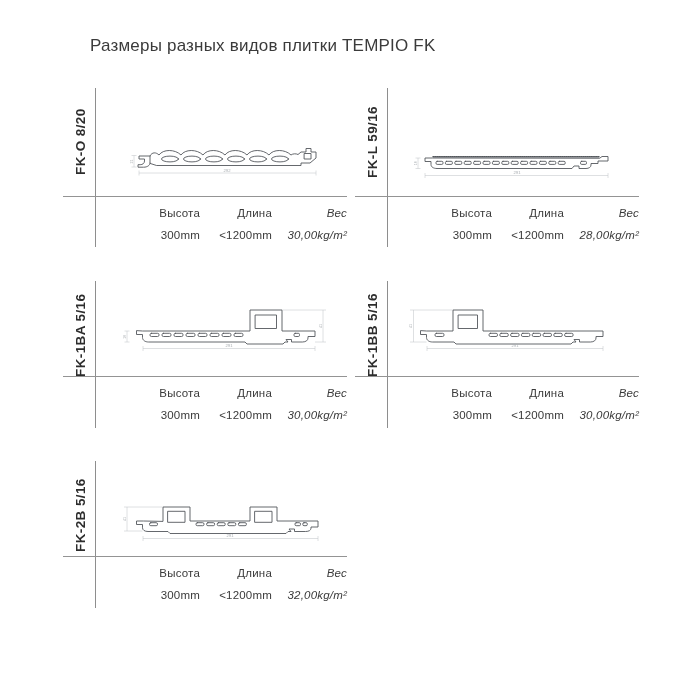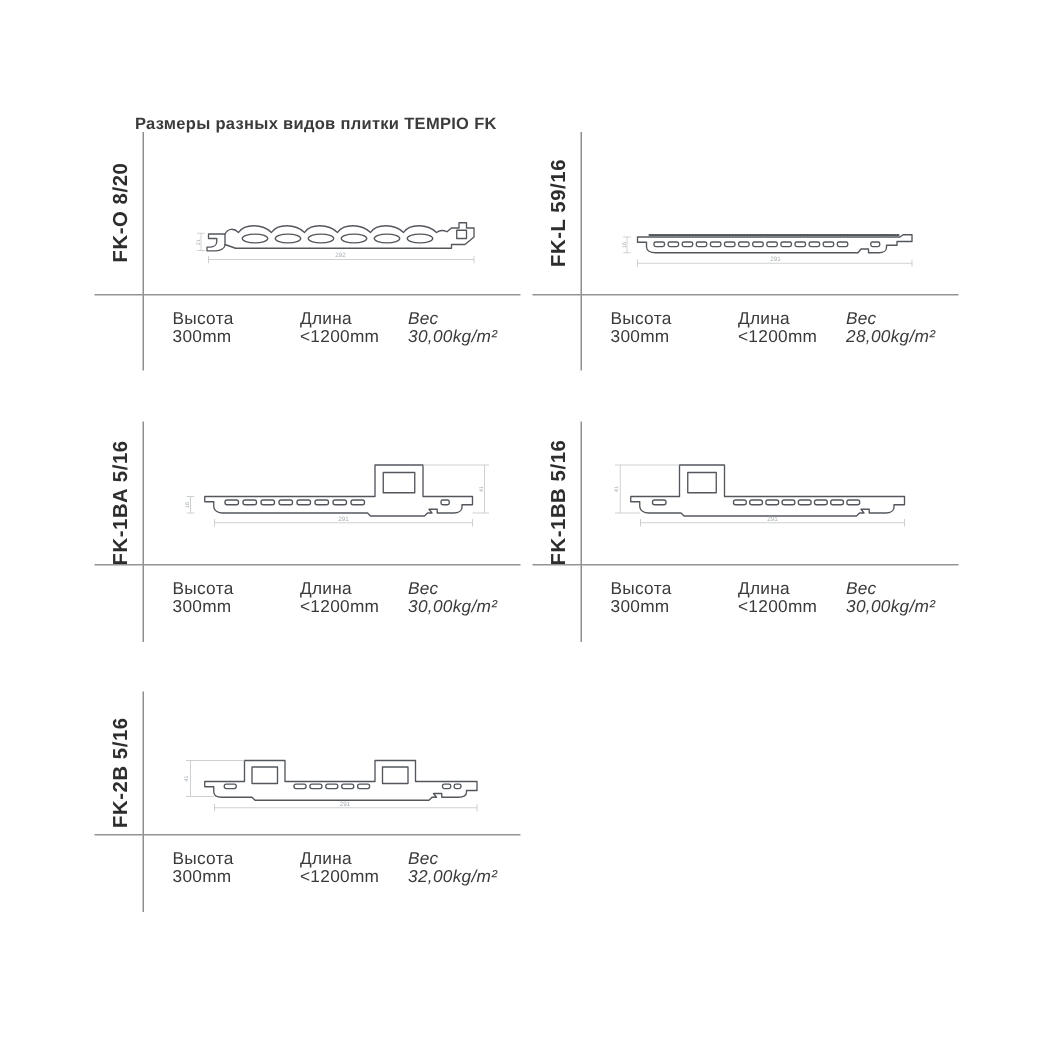--- a/index.html
+++ b/index.html
@@ -1,32 +1,32 @@
 <!DOCTYPE html>
 <html><head>
 <meta charset="utf-8">
 <style>
   html,body{margin:0;padding:0;background:#ffffff;}
   body{width:700px;height:700px;position:relative;overflow:hidden;
        font-family:"Liberation Sans","DejaVu Sans",sans-serif;color:#3a3a3a;}
   .page{position:absolute;inset:0;background:#fff;}
-  .title{position:absolute;left:90px;top:36px;font-size:11px;font-weight:700;
-         letter-spacing:.2px;color:#3b3b3b;margin-top:41px;}
+  .title{position:absolute;left:90px;top:36px;font-size:17px;font-weight:400;
+         letter-spacing:.2px;color:#3b3b3b;}
   .section{position:absolute;width:284px;height:162px;}
   .vrule{position:absolute;left:32px;top:0;width:1px;background:#8e8e8e;}
   .plabel{position:absolute;left:4px;width:26px;top:8px;height:92px;
           display:flex;align-items:center;justify-content:center;
           writing-mode:vertical-rl;transform:rotate(180deg);
           font-size:13.5px;font-weight:700;letter-spacing:.4px;color:#2d2d2d;white-space:nowrap;}
   .drawing{position:absolute;}
   .tbl{position:absolute;left:0;right:0;border-top:1px solid #949494;}
   .trow{display:flex;align-items:baseline;}
   .trow.head{margin-top:10px;}
-  .trow.vals{margin-top:0;}
-  .cell{font-size:11.5px;font-weight:500;color:#3a3a3a;letter-spacing:.2px;}
+  .trow.vals{margin-top:10px;}
+  .cell{font-size:11.5px;font-weight:500;color:#3a3a3a;letter-spacing:.2px;text-align:right;}
   .c1{margin-left:52px;width:85px;}
   .c2{width:72px;}
   .c3{flex:1;font-style:italic;}
   svg .outline{stroke:#53575c;stroke-width:.9;fill:none;stroke-linejoin:round;stroke-linecap:round;}
   svg .teeth{stroke:#53575c;stroke-width:1.4;fill:none;}
   svg .dimline{stroke:#c3c7ca;stroke-width:.55;fill:none;}
   svg .dimtext{fill:#a8adb1;font-size:4.2px;font-family:"Liberation Sans",sans-serif;}
   svg .dimtext.small{font-size:3.6px;}
 </style>
 </head>

